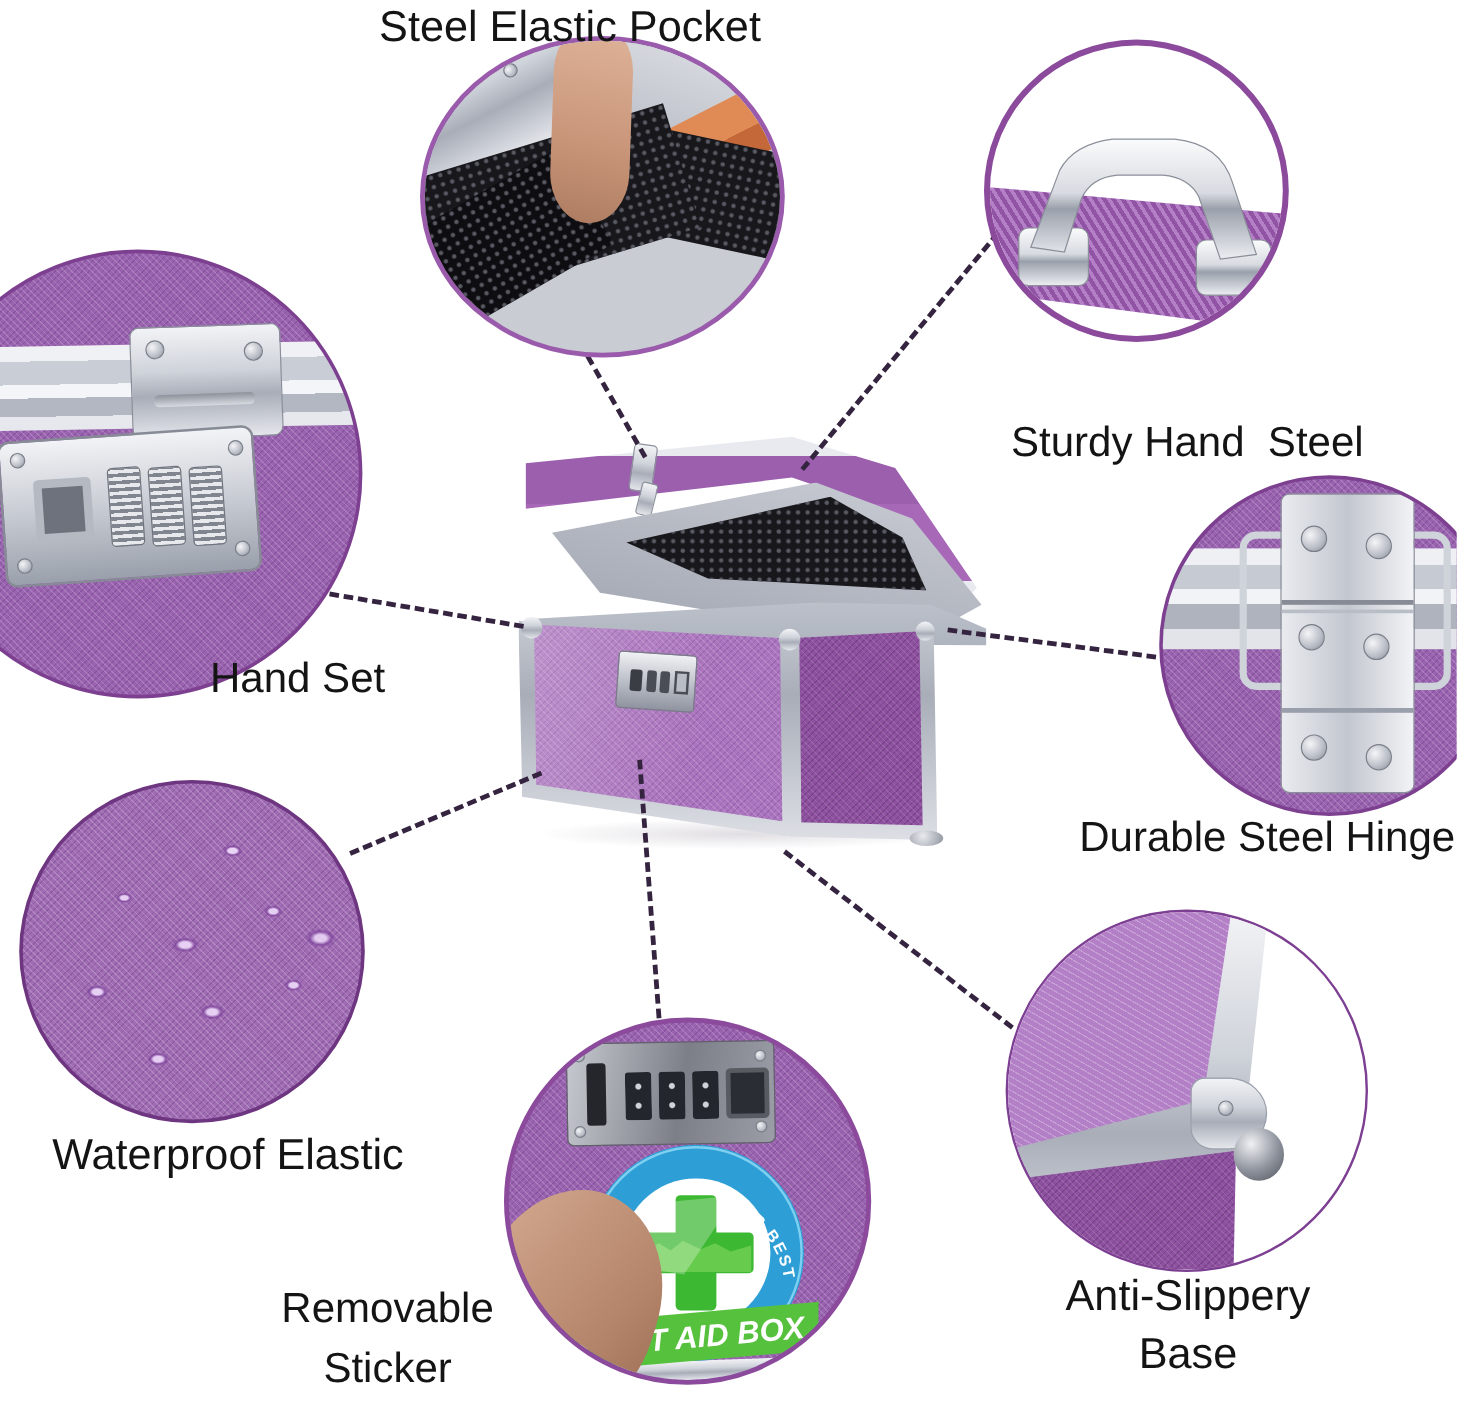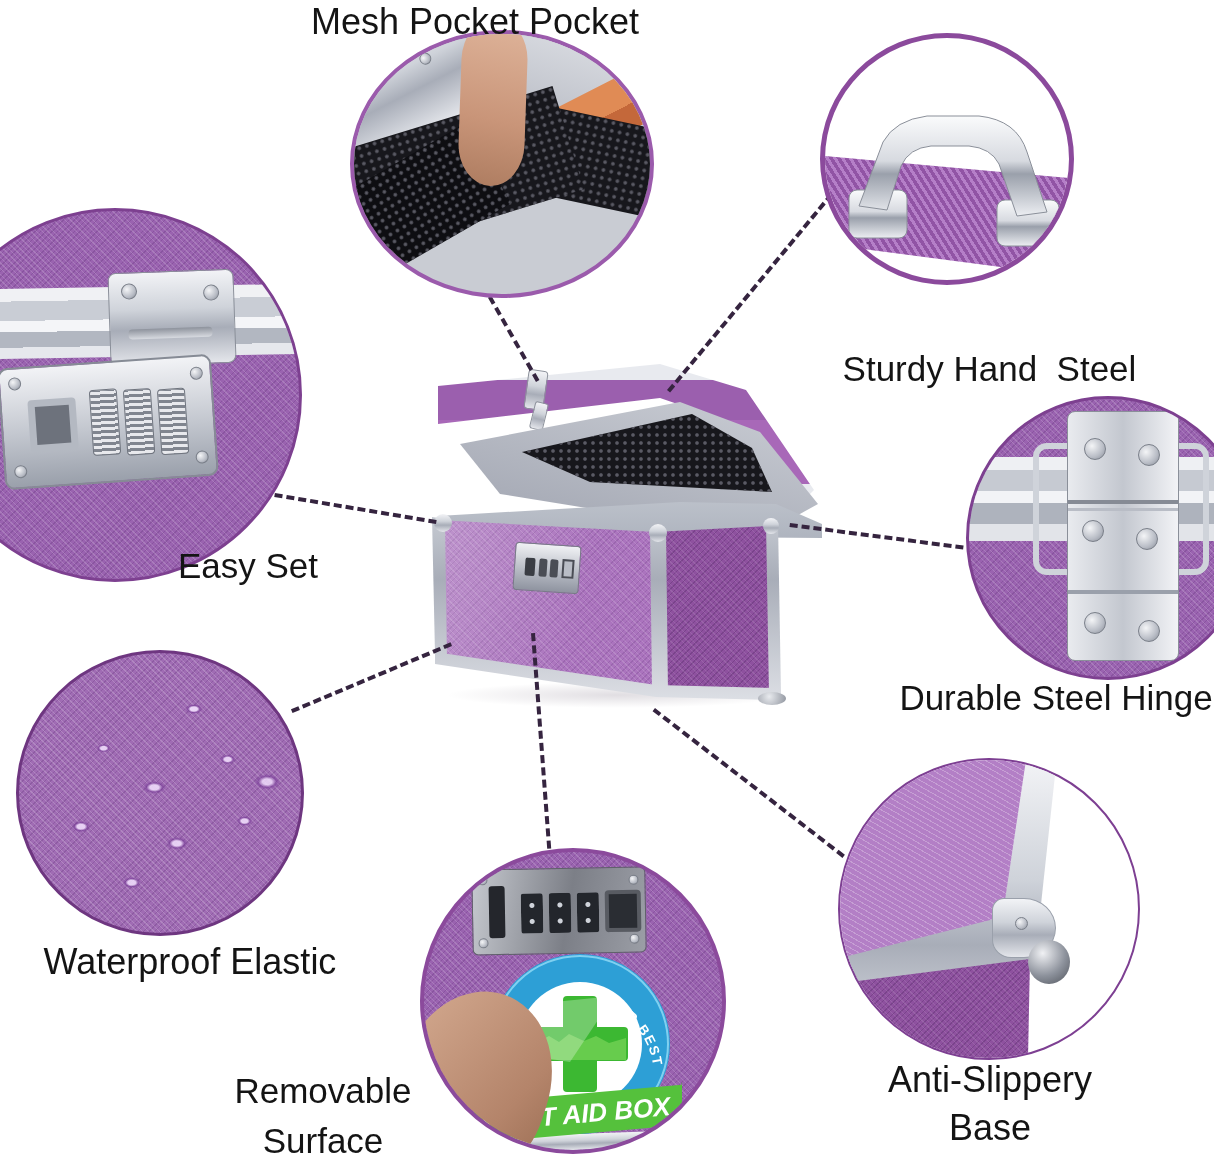--- a/index.html
+++ b/index.html
@@ -241,36 +241,36 @@
     <div class="abs silver" style="left:0;top:0;width:298px;height:298px;
          clip-path:polygon(8px 196px,166px 156px,202px 172px,198px 198px,10px 222px);"></div>
     <div class="abs silver" style="left:152px;top:138px;width:64px;height:60px;border-radius:12px 50% 50% 30%;border:1px solid #9aa0ab;box-sizing:border-box;">
       <div class="screw" style="left:22px;top:18px;width:13px;height:13px;"></div>
     </div>
     <div class="abs" style="left:188px;top:180px;width:42px;height:44px;border-radius:50%;
          background:radial-gradient(circle at 35% 30%,#f0f1f4,#8d929c 55%,#4e525a);"></div>
   </div>
 
   <div class="lbl" style="left:275px;top:0px;width:400px;font-size:36px;">
-    <span>Mesh Pocket Pocket</span>
+    <span>Steel Elastic Pocket</span>
   </div>
   <div class="lbl" style="left:770px;top:303px;width:400px;white-space:pre;">
     <span>Sturdy Hand  Steel</span>
   </div>
   <div class="lbl" style="left:48px;top:544px;width:400px;">
-    <div>Easy Set</div>
+    <div>Hand Set</div>
   </div>
   <div class="lbl" style="left:856px;top:676px;width:400px;">
     <span>Durable Steel Hinge</span>
   </div>
   <div class="lbl" style="left:-10px;top:940px;width:400px;font-size:36px;">
     <span>Waterproof Elastic</span>
   </div>
   <div class="lbl" style="left:123px;top:1066px;width:400px;line-height:50px;">
     <div>Removable</div>
-    <div>Surface</div>
+    <div>Sticker</div>
   </div>
   <div class="lbl" style="left:790px;top:1056px;width:400px;line-height:48px;font-size:36px;">
     <div>Anti-Slippery</div>
     <div>Base</div>
   </div>
 
 </div>
 
 </body></html>

